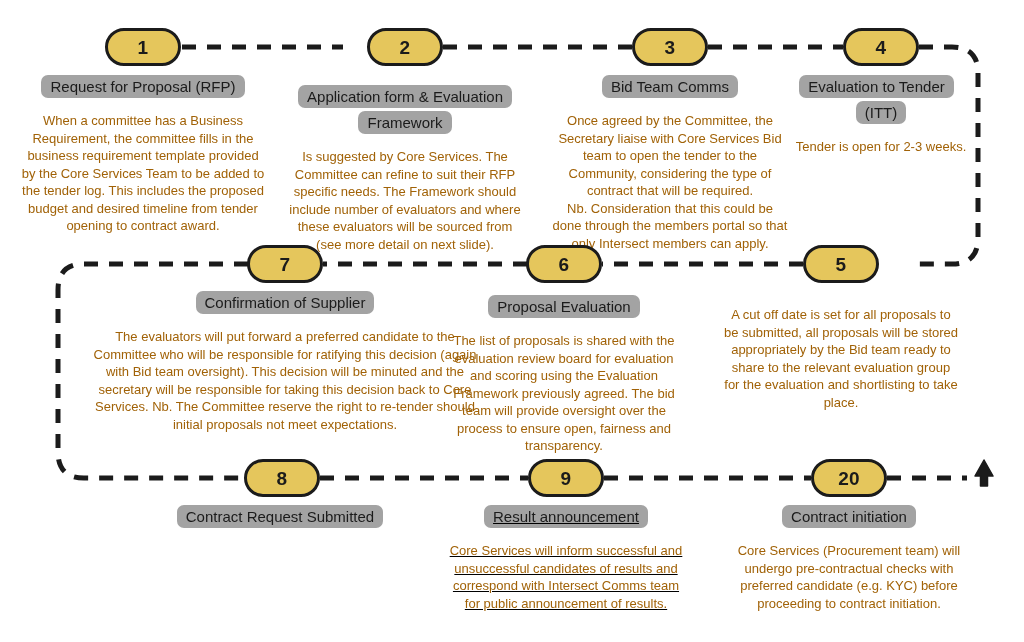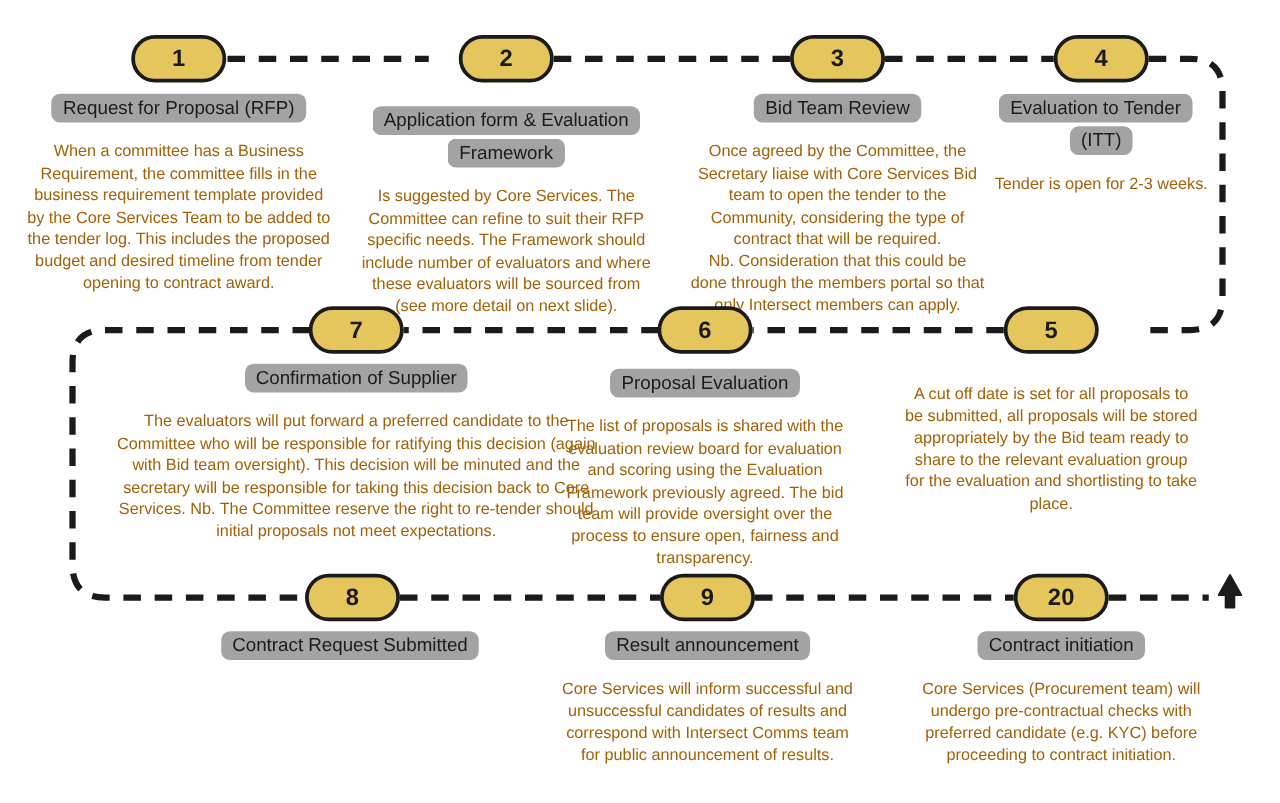--- a/index.html
+++ b/index.html
@@ -129,21 +129,21 @@
       <span class="step-title">Application form &amp; Evaluation Framework</span>
     </div>
     <div class="step-desc">Is suggested by Core Services. The Committee can refine to suit their RFP specific needs. The Framework should include number of evaluators and where these evaluators will be sourced from (see more detail on next slide).</div>
   </div>
 
   <div class="step-node" style="left:670px; top:47px;">
     <span class="step-num">3</span>
   </div>
   <div class="step-block" style="left:551px; top:74px; width:238px;">
     <div class="step-title-wrap">
-      <span class="step-title">Bid Team Review</span>
+      <span class="step-title">Bid Team Comms</span>
     </div>
     <div class="step-desc">Once agreed by the Committee, the Secretary liaise with Core Services Bid team to open the tender to the Community, considering the type of contract that will be required.
 Nb. Consideration that this could be done through the members portal so that only Intersect members can apply.</div>
   </div>
 
   <div class="step-node" style="left:881px; top:47px;">
     <span class="step-num">4</span>
   </div>
   <div class="step-block" style="left:786px; top:74px; width:190px;">
     <div class="step-title-wrap">
@@ -184,21 +184,21 @@
   </div>
   <div class="step-block" style="left:163px; top:504px; width:234px;">
     <div class="step-title-wrap">
       <span class="step-title">Contract Request Submitted</span>
     </div>
   </div>
 
   <div class="step-node" style="left:566px; top:478px;">
     <span class="step-num">9</span>
   </div>
-  <div class="step-block" style="left:449px; top:504px; width:234px;">
+  <div class="step-block" style="left:449px; top:504px; width:234px;text-decoration:underline;">
     <div class="step-title-wrap">
       <span class="step-title">Result announcement</span>
     </div>
     <div class="step-desc">Core Services will inform successful and unsuccessful candidates of results and correspond with Intersect Comms team for public announcement of results.</div>
   </div>
 
   <div class="step-node" style="left:849px; top:478px;">
     <span class="step-num">20</span>
   </div>
   <div class="step-block" style="left:732px; top:504px; width:234px;">

